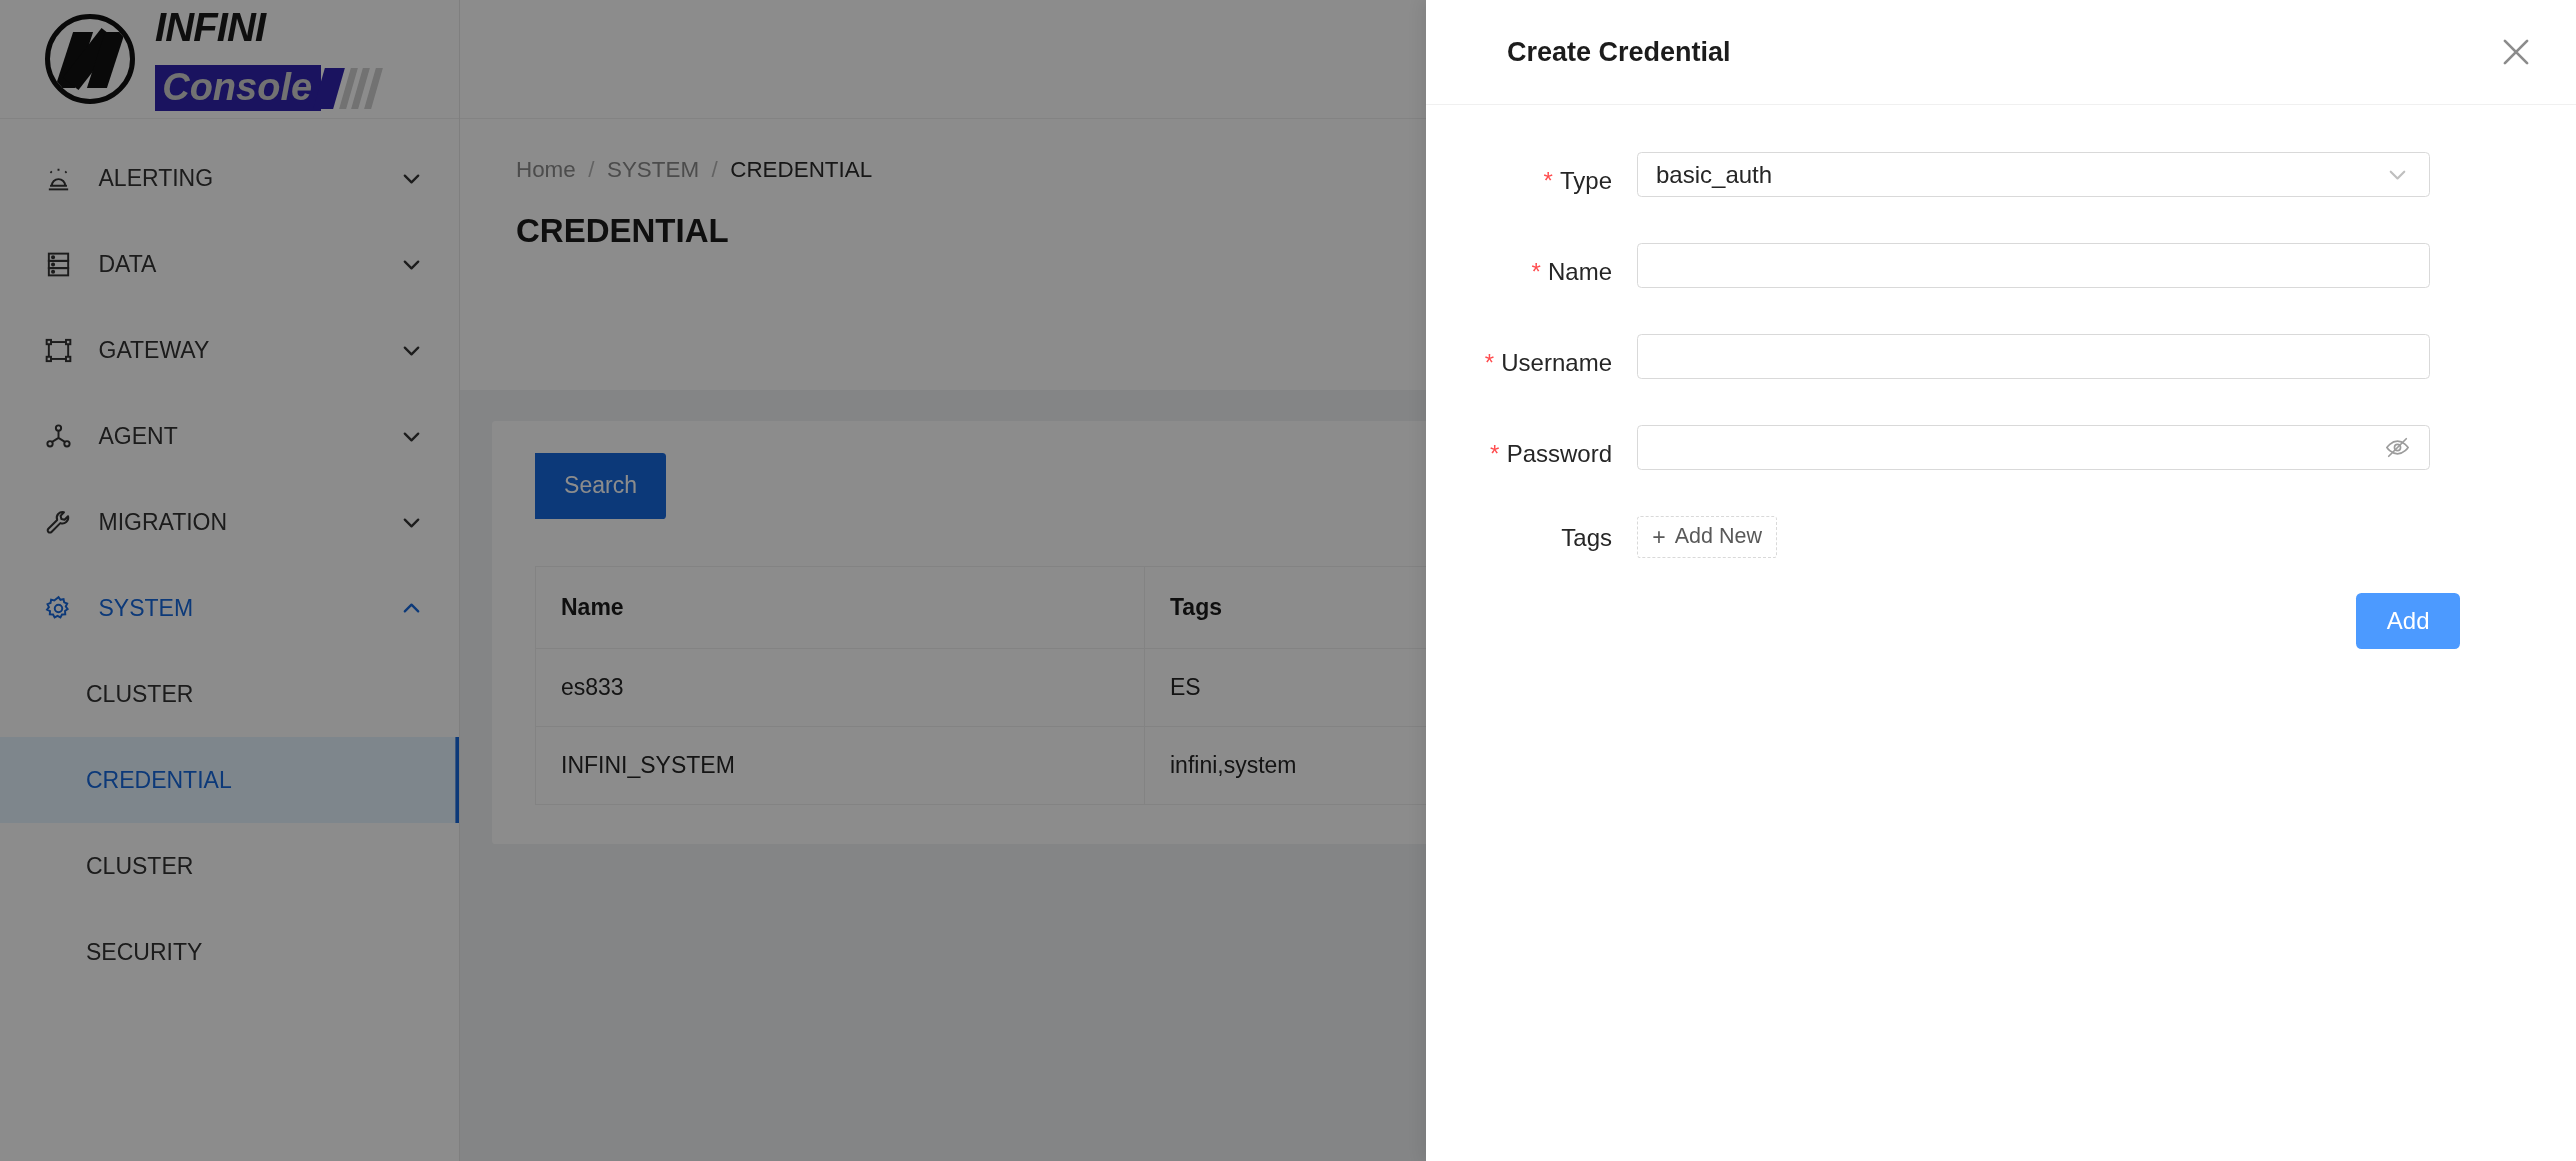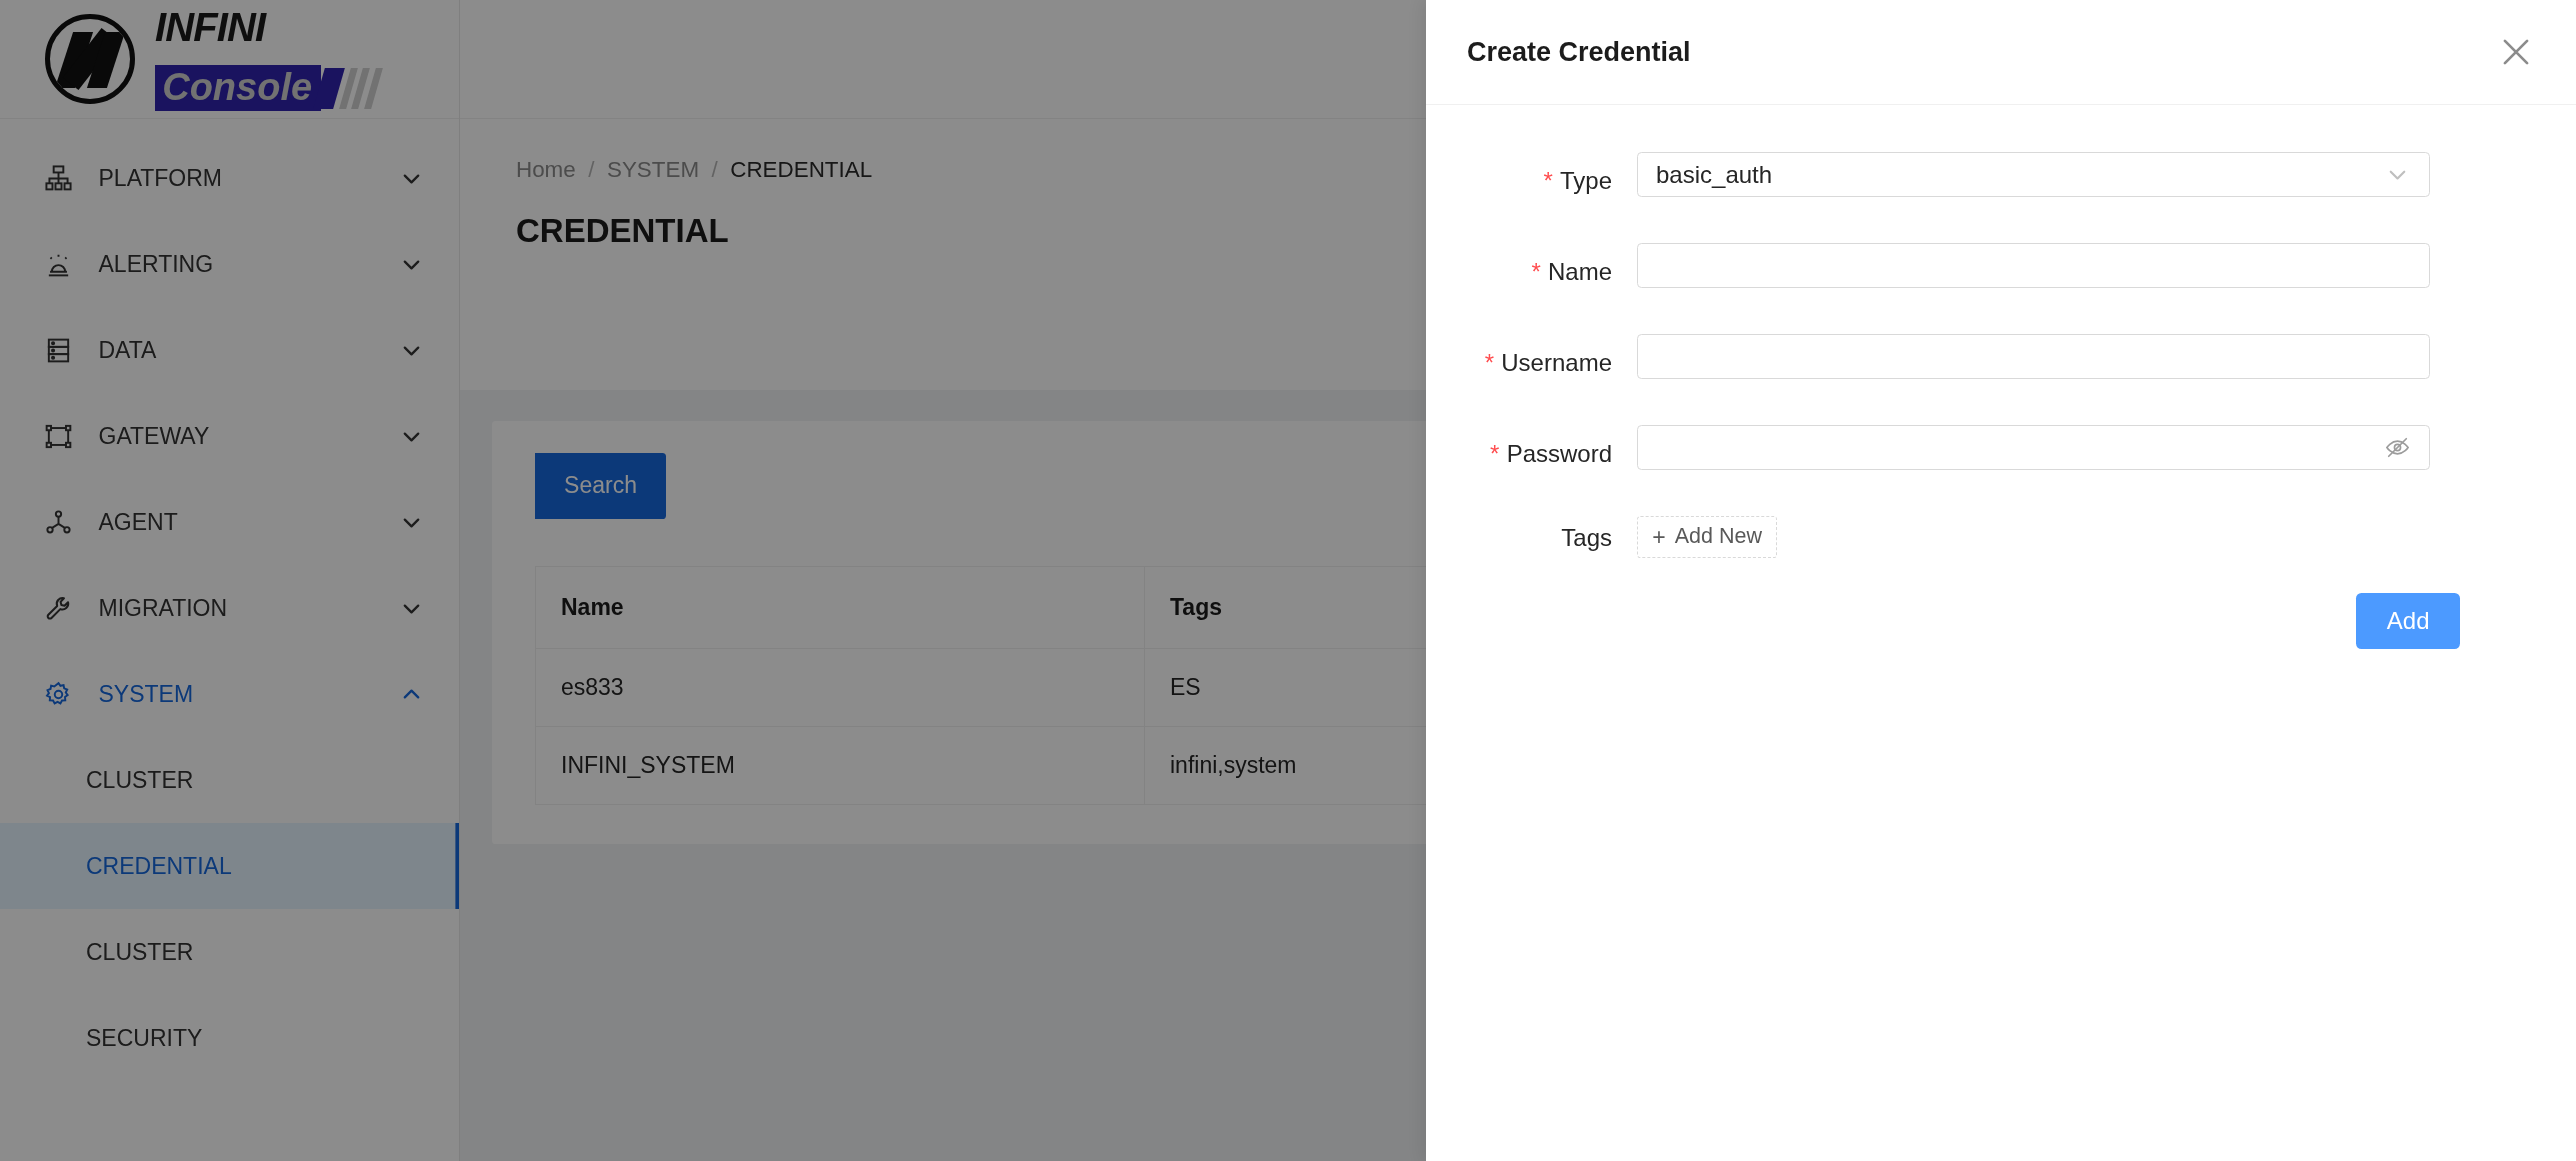--- a/index.html
+++ b/index.html
@@ -279,20 +279,21 @@
     border-bottom: 0.9px solid #f0f0f0;
     display: flex;
     align-items: center;
     padding: 0 41px 0 41px;
   }
   .drawer-title {
     font-size: 27px;
     font-weight: 600;
     color: #1c1c1c;
     flex: 1;
+    margin-left: 40px;
   }
   .drawer-close {
     width: 38px; height: 38px;
     cursor: pointer;
     display: flex;
     align-items: center;
     justify-content: center;
   }
   .drawer-body { padding: 47px 41px 0 41px; }
 
@@ -401,37 +402,20 @@
               <i></i>
               <i></i>
               <i></i>
           </div>
         </div>
       </div>
     </div>
 
     <nav class="nav">
 
-      <div class="nav-item">
-        <span class="nav-icon">
-          <svg viewBox="0 0 24 24" fill="none" stroke="#333" stroke-width="1.6">
-            <rect x="8" y="2" width="8" height="5"></rect>
-              <rect x="2" y="16" width="5" height="5"></rect>
-            <rect x="9.5" y="16" width="5" height="5"></rect>
-              <rect x="17" y="16" width="5" height="5"></rect>
-            <path d="M12 7v5M4.5 16v-4h15v4M12 12v4"></path>
-          </svg>
-        </span>
-        <span class="nav-label">PLATFORM</span>
-        <span class="nav-chev">
-          <svg viewBox="0 0 24 24" fill="none" stroke="#333" stroke-width="2.4" stroke-linecap="round" stroke-linejoin="round">
-              <path d="M5 9l7 7 7-7"></path>
-            </svg>
-        </span>
-      </div>
 
       <div class="nav-item">
         <span class="nav-icon">
           <svg viewBox="0 0 24 24" fill="none" stroke="#333" stroke-width="1.6">
             <path d="M5 18h14M6.5 18a5.5 5.5 0 0111 0"></path>
               <path d="M12 5.5V4M6.4 7.2L5.4 6.2M17.6 7.2l1-1"></path>
               <path d="M4 21h16"></path>
           </svg>
         </span>
         <span class="nav-label">ALERTING</span>

